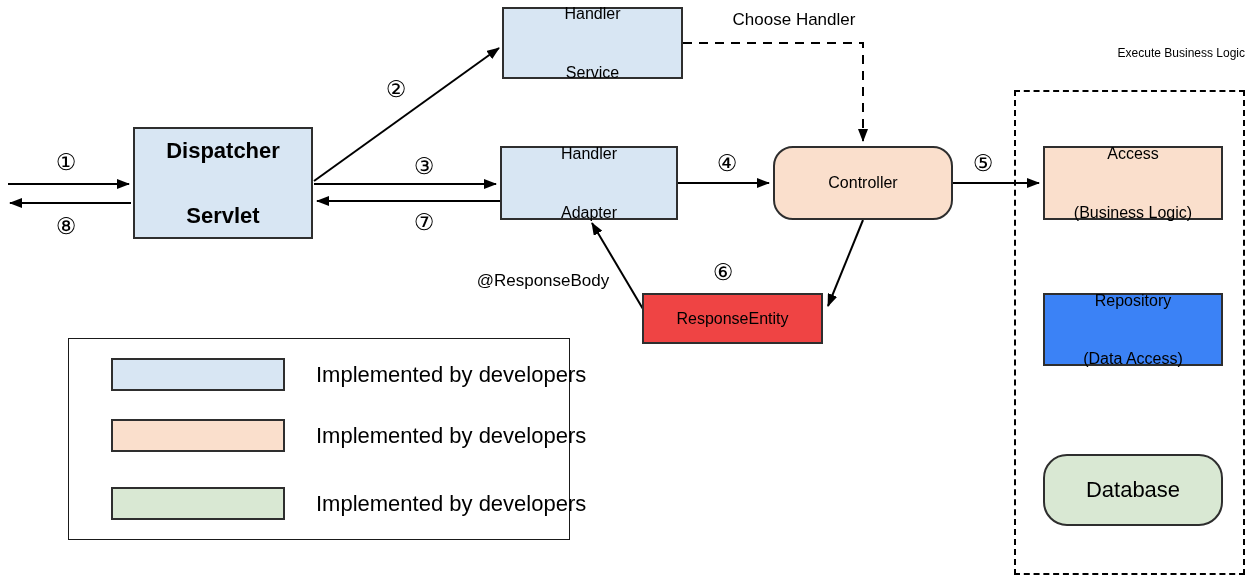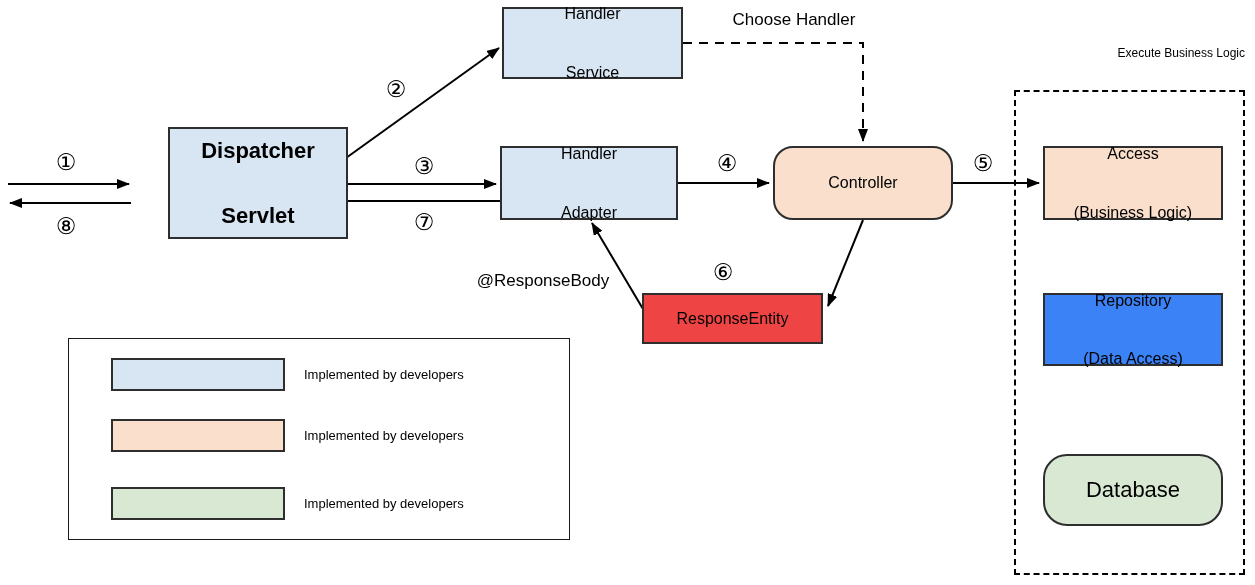--- a/index.html
+++ b/index.html
@@ -35,21 +35,21 @@
     position:absolute;left:68px;top:338px;width:502px;height:202px;
     box-sizing:border-box;border:1.5px solid #1a1a1a;
   }
   .legend-row{
     position:absolute;left:42px;display:flex;align-items:center;height:33px;
   }
   .legend-swatch{
     width:174px;height:33px;box-sizing:border-box;border:2px solid #2e2e2e;
     flex:0 0 auto;
   }
-  .legend-label{margin-left:19px;font-size:13px;white-space:nowrap;}
+  .legend-label{margin-left:31px;font-size:22px;white-space:nowrap;}
 </style>
 </head>
 <body>
 
 <div class="canvas">
 
   <svg class="svg-layer" width="1255" height="585">
     <defs>
       <marker id="arrow" markerUnits="userSpaceOnUse" markerWidth="14" markerHeight="10" refX="12" refY="5" orient="auto">
         <path d="M0,0 L13,5 L0,10 Z" fill="#000"></path>
@@ -60,21 +60,21 @@
     <line x1="314" y1="181" x2="499" y2="48" stroke="#000" stroke-width="2" marker-end="url(#arrow)"></line>
     <line x1="314" y1="184" x2="496" y2="184" stroke="#000" stroke-width="2" marker-end="url(#arrow)"></line>
     <line x1="500" y1="201" x2="317" y2="201" stroke="#000" stroke-width="2" marker-end="url(#arrow)"></line>
     <line x1="678" y1="183" x2="769" y2="183" stroke="#000" stroke-width="2" marker-end="url(#arrow)"></line>
     <line x1="953" y1="183" x2="1039" y2="183" stroke="#000" stroke-width="2" marker-end="url(#arrow)"></line>
     <path d="M683,43 H863 V141" fill="none" stroke="#000" stroke-width="2" stroke-dasharray="9 7" marker-end="url(#arrow)"></path>
     <line x1="863" y1="220" x2="828" y2="306" stroke="#000" stroke-width="2" marker-end="url(#arrow)"></line>
     <line x1="643" y1="309" x2="592" y2="223" stroke="#000" stroke-width="2" marker-end="url(#arrow)"></line>
   </svg>
 
-  <div class="node bold" style="left: 133px; top: 127px; width: 180px; height: 112px; background-color: rgb(216, 230, 243); margin-left: 35px;">
+  <div class="node bold" style="left: 133px; top: 127px; width: 180px; height: 112px; background-color: rgb(216, 230, 243);">
     <span>Dispatcher</span>
     <span>Servlet</span>
   </div>
 
   <div class="node" style="left: 502px; top: 7px; width: 181px; height: 72px; background-color: rgb(216, 230, 243);">
     <span>Handler</span>
     <span>Service</span>
   </div>
 
   <div class="node" style="left: 500px; top: 146px; width: 178px; height: 74px; background-color: rgb(216, 230, 243);">

